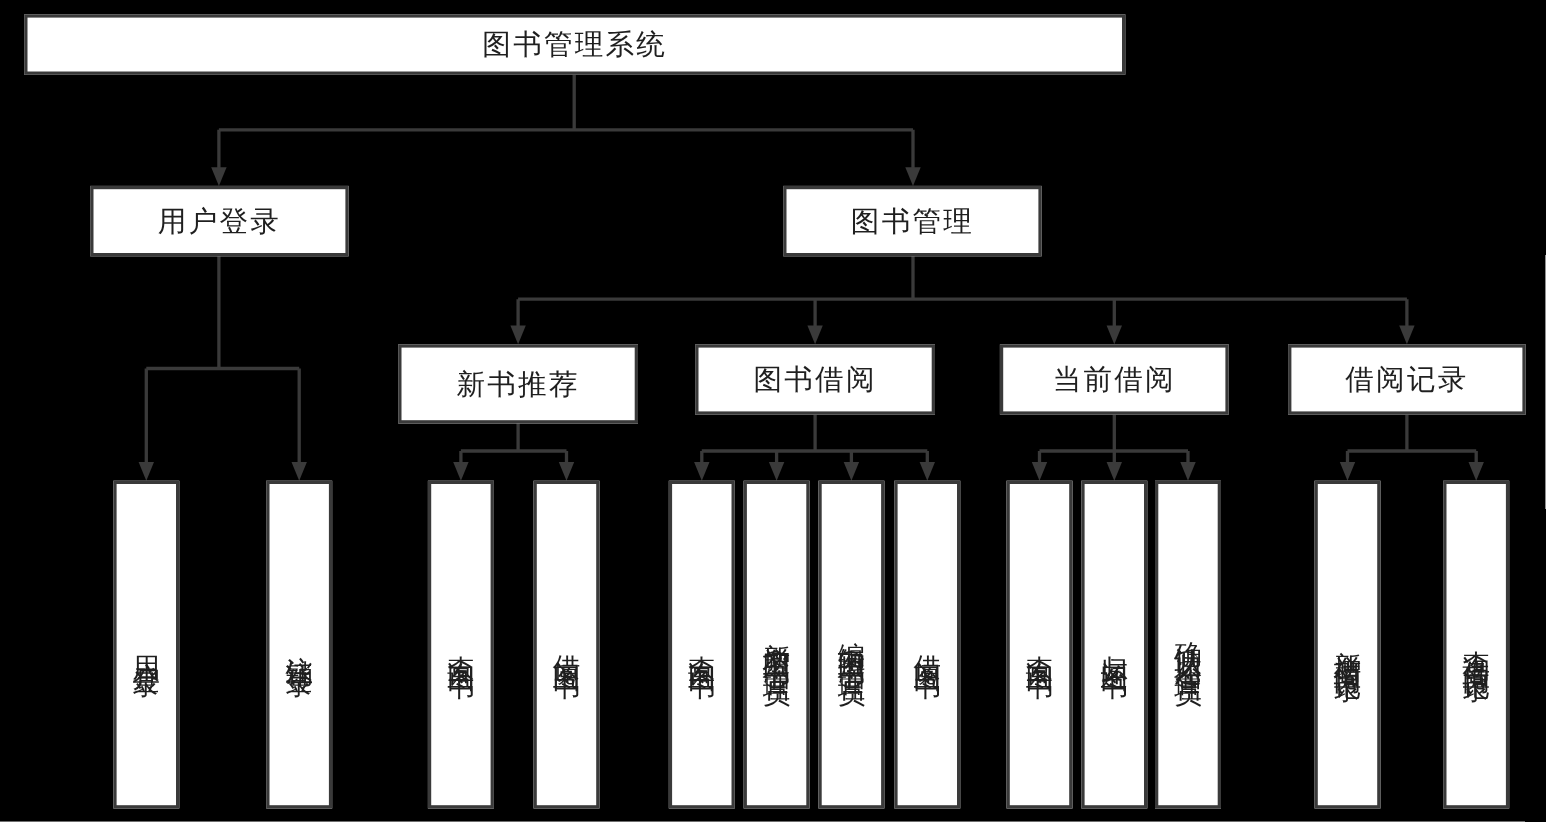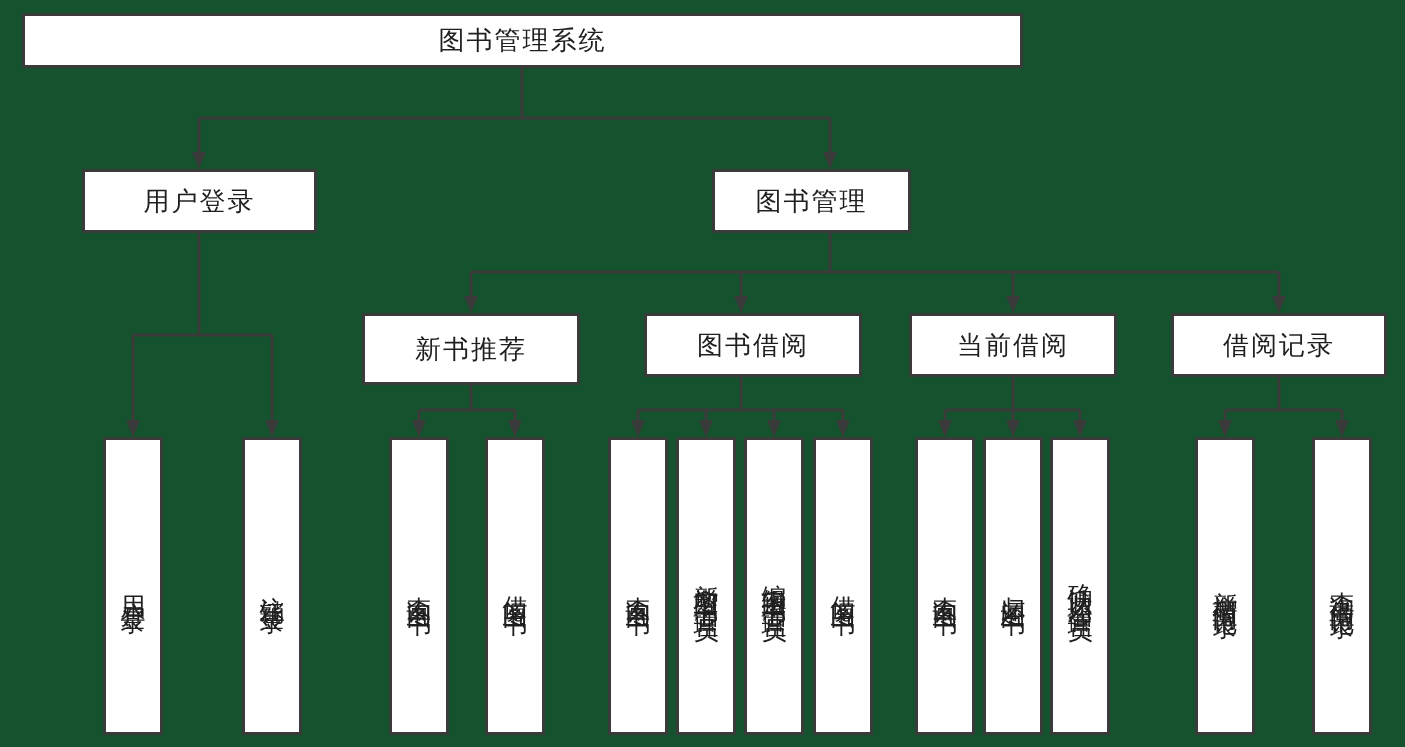--- a/index.html
+++ b/index.html
@@ -5,21 +5,21 @@
   html, body {
     margin: 0;
     padding: 0;
     background: #ffffff;
     font-family: "DejaVu Sans", sans-serif;
   }
   .stage {
     position: relative;
     width: 1405px;
     height: 747px;
-    background: #14532d;
+    background: #000000;
     overflow: hidden;
   }
   .wires {
     position: absolute;
     left: 0;
     top: 0;
     z-index: 0;
   }
   .hbox {
     position: absolute;
@@ -52,23 +52,23 @@
     writing-mode: vertical-rl;
     font-size: 25px;
     line-height: 1;
     letter-spacing: 5px;
     color: #1f1f1f;
     white-space: nowrap;
   }
   
   .b-root  { left: 22px;   top: 13px;  width: 1001px; height: 55px; }
   .b-login { left: 82px;   top: 169px; width: 235px;  height: 64px; }
-  .b-mgmt  { left: 712px;  top: 169px; width: 199px;  height: 64px; }
+  .b-mgmt  { left: 712px;  top: 169px; width: 235px;  height: 64px; }
   .b-new   { left: 362px;  top: 313px; width: 218px;  height: 72px; }
-  .b-bor   { left: 632px;  top: 313px; width: 218px;  height: 64px; margin-left: 12px; }
+  .b-bor   { left: 632px;  top: 313px; width: 218px;  height: 64px; }
   .b-cur   { left: 909px;  top: 313px; width: 208px;  height: 64px; font-family: Liberation Mono, monospace; }
   .b-rec   { left: 1171px; top: 313px; width: 216px;  height: 64px; text-align: right; }
   
   .l1  { left: 103px; }
   .l2  { left: 242px; }
   .l3  { left: 389px; }
   .l4  { left: 485px; }
   .l5  { left: 608px; }
   .l6  { left: 676px; }
   .l7  { left: 744px; }

